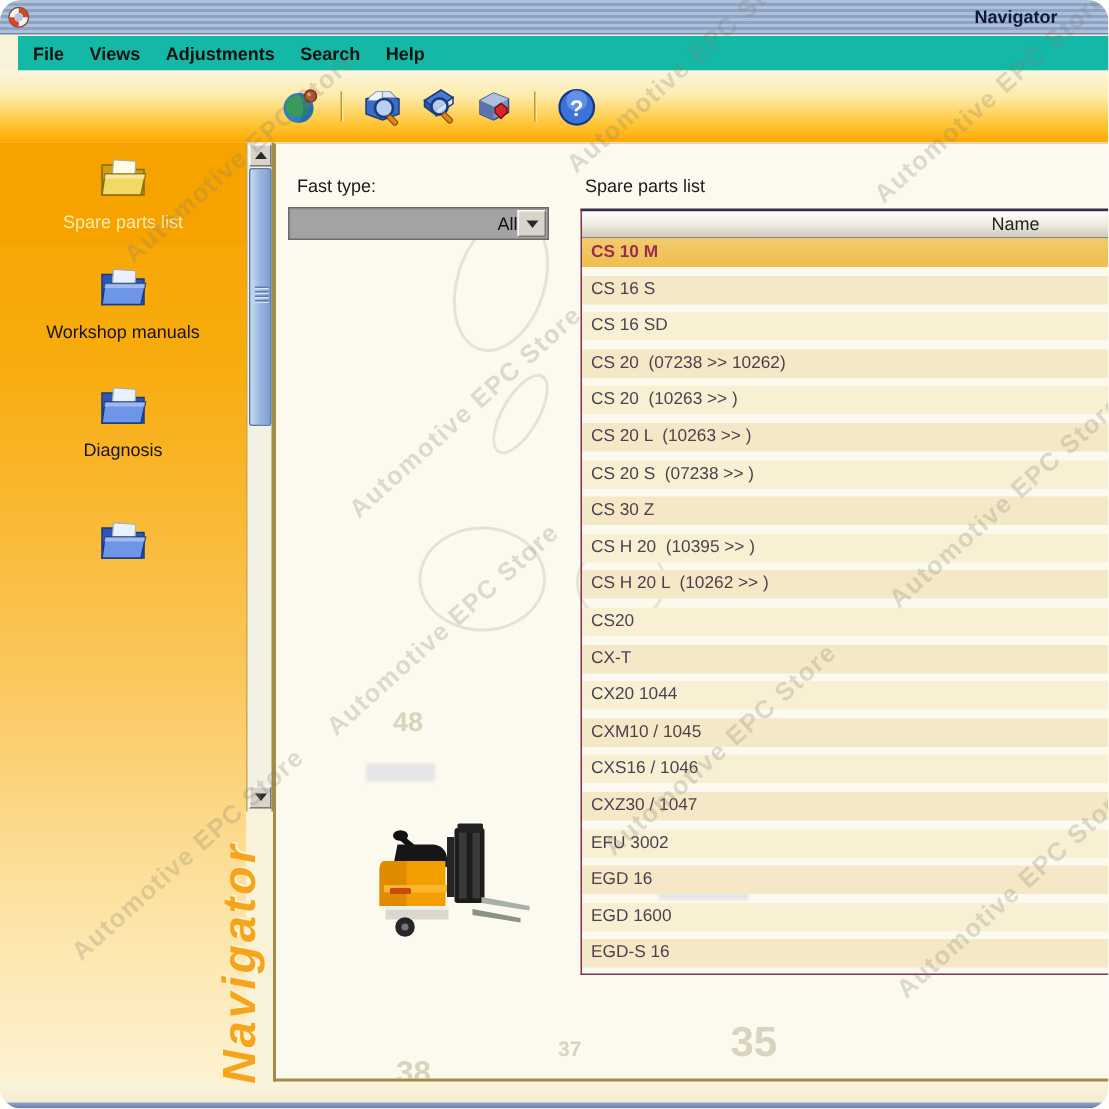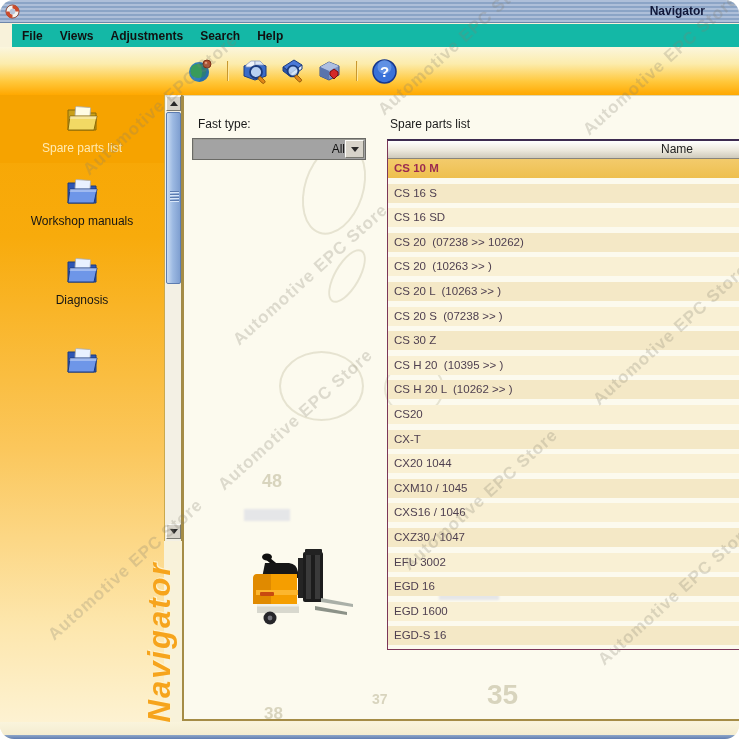--- a/index.html
+++ b/index.html
@@ -234,21 +234,21 @@
 
   <div class="content">
 
     <div class="ghost-shape" style="left:120px; top:45px; width:60px; height:95px; transform:rotate(18deg);"></div>
     <div class="ghost-shape" style="left:150px; top:150px; width:26px; height:60px; transform:rotate(30deg);"></div>
     <div class="ghost-shape" style="left:95px; top:255px; width:85px; height:70px;"></div>
     <div class="ghost-shape" style="left:200px; top:265px; width:60px; height:55px;"></div>
     <div class="ghost-smudge" style="left:60px; top:413px; width:46px; height:12px;"></div>
     <div class="ghost-smudge" style="left:255px; top:490px; width:60px; height:14px;"></div>
     <div class="ghost-num" style="left:78px; top:375px; font-size:18px;">48</div>
-    <div class="ghost-num" style="left:80px; top:608px; font-size:17px;">38</div>
+    <div class="ghost-num" style="left:80px; top:608px; font-size:21px;">38</div>
     <div class="ghost-num" style="left:188px; top:595px; font-size:14px;">37</div>
     <div class="ghost-num" style="left:303px; top:583px; font-size:28px;">35</div>
 
     <div class="truck-type-label">Fast type:</div>
 
     <div class="dropdown">
       <span class="value">All</span>
       <span class="dd-btn">
           <span class="tri-down"></span>
         </span>

